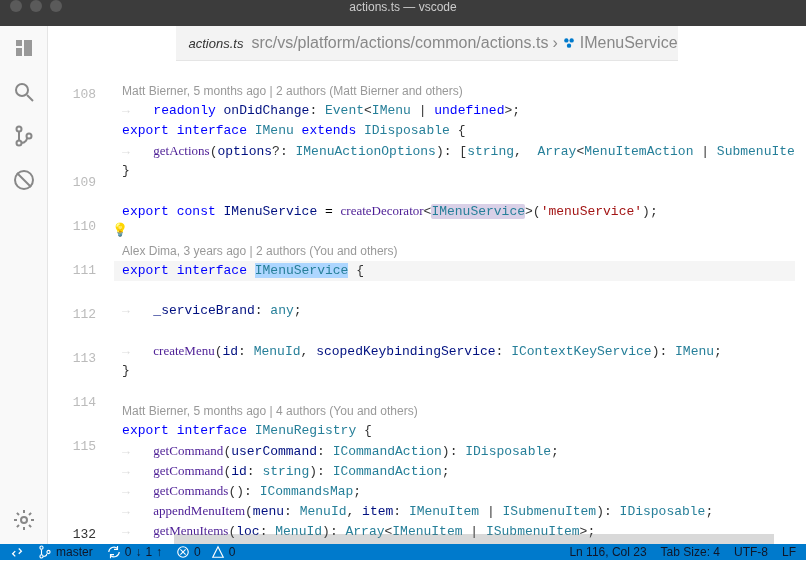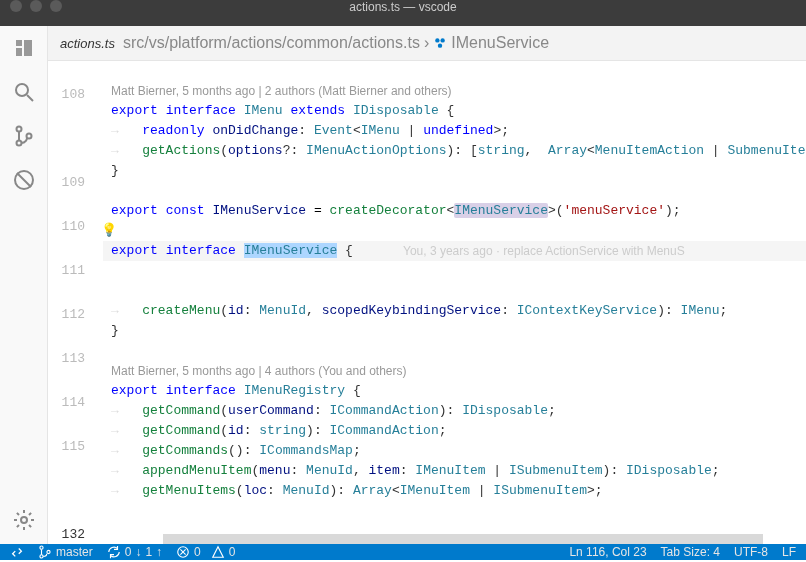--- a/index.html
+++ b/index.html
@@ -57,20 +57,21 @@
     align-items: center;
     justify-content: center;
   }
   .activity-spacer { flex: 1; }
   .editor-area {
     flex: 1;
     display: flex;
     flex-direction: column;
     background: #fff;
     overflow: hidden;
+    align-items: center;
   }
   .tabbar {
     height: 35px;
     background: #f3f3f3;
     display: flex;
     align-items: center;
     padding-left: 12px;
     font-size: 13px;
     border-bottom: 1px solid #e5e5e5;
     gap: 8px;
@@ -120,21 +121,21 @@
   }
   .codelens {
     height: 20px; line-height: 20px;
     color: #999;
     font-size: 12px;
     padding-left: 8px;
     font-family: -apple-system, BlinkMacSystemFont, sans-serif;
   }
   .kw { color: #0000ff; }
   .type { color: #267f99; }
-  .func { color: #15803d; }
+  .func { color: #4c1d95; font-family: Liberation Serif, serif; }
   .str { color: #a31515; }
   .param { color: #001080; }
   .punct { color: #333; }
   .whitespace-arrow { color: #ddd; }
   .highlight-occ {
     background: #d9d0e7;
     border-radius: 2px;
   }
   .sel {
     background: #add6ff;
@@ -157,21 +158,21 @@
     bottom: 0;
     left: 60px;
     height: 10px;
     width: 600px;
     background: rgba(120,120,120,0.28);
   }
   .statusbar {
     height: 16px;
     background: #1e88e5;
     background: #007acc;
-    color: #e5e5e5;
+    color: #0f172a;
     display: flex;
     align-items: center;
     font-size: 12px;
     padding: 0 10px;
     gap: 14px;
   }
   .statusbar .right { margin-left: auto; display: flex; gap: 14px;}
   .sb-item { display: flex; align-items: center; gap: 4px; }
   .sb-icon { width: 14px; height: 14px; fill: #fff; }
 </style>
@@ -265,29 +266,31 @@
         <div class="line-no">124</div>
         <div class="line-no">125</div>
         <div class="line-no">126</div>
         <div class="line-no">170</div>
         <div class="line-no">128</div>
       </div>
 
       <div class="code-lines">
         <div class="line"></div>
         <div class="codelens">Matt Bierner, 5 months ago | 2 authors (Matt Bierner and others)</div>
+        <div class="line"><span class="whitespace-arrow">→   </span><span class="kw">readonly</span> <span class="param">onDidChange</span><span class="punct">:</span> <span class="type">Event</span><span class="punct">&lt;</span><span class="type">IMenu</span><span class="punct"> | </span><span class="kw">undefined</span><span class="punct">&gt;</span><span class="punct">;</span></div>
         <div class="line"><span class="kw">export</span> <span class="kw">interface</span> <span class="type">IMenu</span> <span class="kw">extends</span> <span class="type">IDisposable</span> <span class="punct">{</span></div>
-        <div class="line"><span class="whitespace-arrow">→   </span><span class="kw">readonly</span> <span class="param">onDidChange</span><span class="punct">:</span> <span class="type">Event</span><span class="punct">&lt;</span><span class="type">IMenu</span><span class="punct"> | </span><span class="kw">undefined</span><span class="punct">&gt;</span><span class="punct">;</span></div>
         <div class="line"><span class="whitespace-arrow">→   </span><span class="func">getActions</span><span class="punct">(</span><span class="param">options</span><span class="punct">?:</span> <span class="type">IMenuActionOptions</span><span class="punct">)</span><span class="punct">:</span><span class="punct"> [</span><span class="type">string</span><span class="punct">, </span> <span class="type">Array</span><span class="punct">&lt;</span><span class="type">MenuItemAction</span><span class="punct"> | </span><span class="type">SubmenuIte</span></div>
         <div class="line"><span class="punct">}</span></div>
         <div class="line"></div>
         <div class="line"><span class="kw">export</span> <span class="kw">const</span> <span class="param">IMenuService</span><span> = </span><span class="func">createDecorator</span><span class="punct">&lt;</span><span class="type highlight-occ">IMenuService</span><span class="punct">&gt;</span><span class="punct">(</span><span class="str">'menuService'</span><span class="punct">)</span><span class="punct">;</span></div>
         <div class="line"><span class="lightbulb">💡</span></div>
-        <div class="line current"><span class="kw">export</span> <span class="kw">interface</span> <span class="type sel">IMenuService</span><span class="punct"> {</span><span class="inline-blame">You, 3 years ago · replace ActionService with MenuS</span></div>
-        <div class="line"></div>
+        <div class="codelens">Alex Dima, 3 years ago | 2 authors (You and others)</div>
+        <div class="line current"><span class="kw">export</span> <span class="kw">interface</span> <span class="type sel">IMenuService</span><span class="punct"> {</span></div>
+        <div class="line"></div>
+        <div class="line"><span class="whitespace-arrow">→   </span><span class="param">_serviceBrand</span><span class="punct">: </span><span class="type">any</span><span class="punct">;</span></div>
         <div class="line"></div>
         <div class="line"><span class="whitespace-arrow">→   </span><span class="func">createMenu</span><span class="punct">(</span><span class="param">id</span><span class="punct">: </span><span class="type">MenuId</span><span class="punct">, </span><span class="param">scopedKeybindingService</span><span class="punct">: </span><span class="type">IContextKeyService</span><span class="punct">)</span><span class="punct">: </span><span class="type">IMenu</span><span class="punct">;</span></div>
         <div class="line"><span class="punct">}</span></div>
         <div class="line"></div>
         <div class="codelens">Matt Bierner, 5 months ago | 4 authors (You and others)</div>
         <div class="line"><span class="kw">export</span> <span class="kw">interface</span> <span class="type">IMenuRegistry</span><span class="punct"> {</span></div>
         <div class="line"><span class="whitespace-arrow">→   </span><span class="func">getCommand</span><span class="punct">(</span><span class="param">userCommand</span><span class="punct">: </span><span class="type">ICommandAction</span><span class="punct">)</span><span class="punct">: </span><span class="type">IDisposable</span><span class="punct">;</span></div>
         <div class="line"><span class="whitespace-arrow">→   </span><span class="func">getCommand</span><span class="punct">(</span><span class="param">id</span><span class="punct">: </span><span class="type">string</span><span class="punct">)</span><span class="punct">: </span><span class="type">ICommandAction</span><span class="punct">;</span></div>
         <div class="line"><span class="whitespace-arrow">→   </span><span class="func">getCommands</span><span class="punct">(</span><span class="punct">)</span><span class="punct">: </span><span class="type">ICommandsMap</span><span class="punct">;</span></div>
         <div class="line"><span class="whitespace-arrow">→   </span><span class="func">appendMenuItem</span><span class="punct">(</span><span class="param">menu</span><span class="punct">: </span><span class="type">MenuId</span><span class="punct">, </span><span class="param">item</span><span class="punct">: </span><span class="type">IMenuItem</span><span class="punct"> | </span><span class="type">ISubmenuItem</span><span class="punct">)</span><span class="punct">: </span><span class="type">IDisposable</span><span class="punct">;</span></div>

